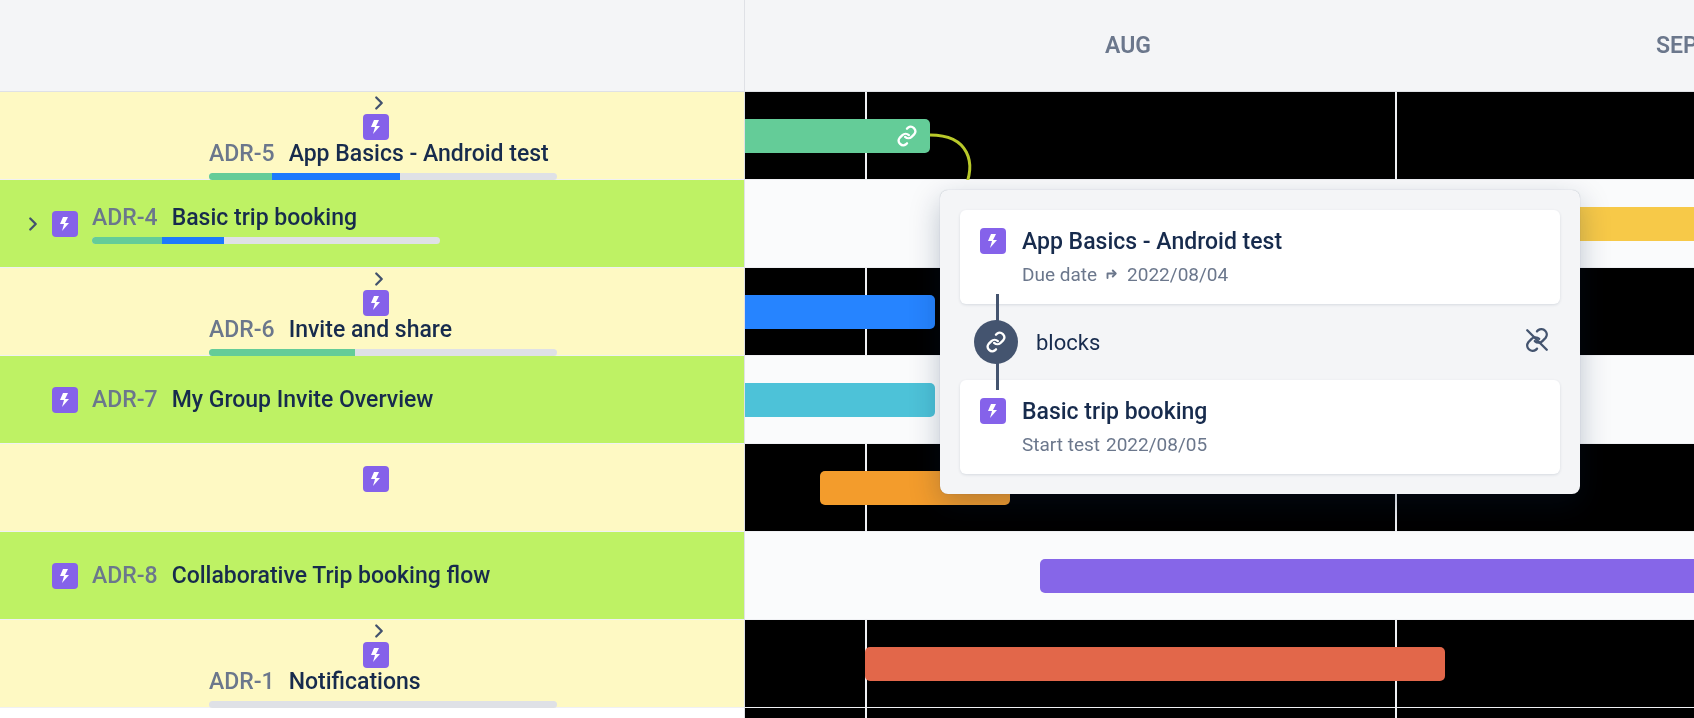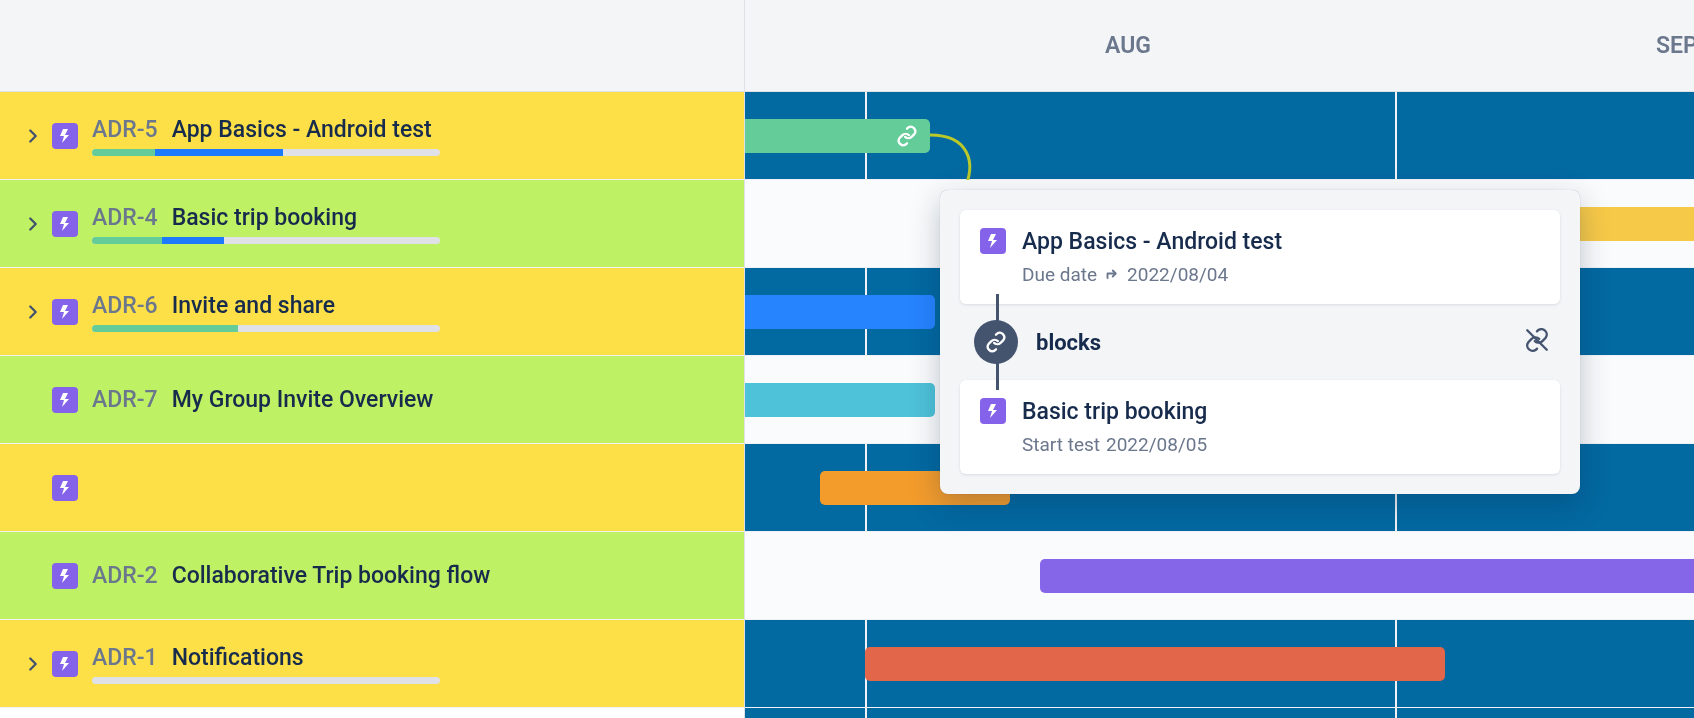--- a/index.html
+++ b/index.html
@@ -1,34 +1,34 @@
 <!DOCTYPE html>
 <html><head>
 <meta charset="utf-8">
 <style>
   * { box-sizing: border-box; margin: 0; padding: 0; }
   html, body { width: 1694px; height: 718px; font-family: -apple-system, BlinkMacSystemFont, "Segoe UI", Roboto, sans-serif; background: #f4f5f7; overflow: hidden; color: #172b4d; }
   .root { display: flex; width: 100%; height: 100%; }
   .left-panel { width: 745px; background: #fff; border-right: 1px solid #dfe1e6; }
   .left-header { height: 92px; background: #f4f5f7; border-bottom: 1px solid #dfe1e6; }
   .row { height: 88px; display: flex; align-items: center; padding-left: 22px; border-bottom: 1px solid #f0f1f4; }
-  .row.alt { background: #fde047; }
+  .row.alt { background: #fef9c3; flex-direction: column; }
   .row.shade { background: #bef264; }
   .chevron { width: 22px; height: 22px; display: flex; align-items: center; justify-content: center; margin-right: 8px; color: #42526e; }
   .chevron.hidden { visibility: hidden; }
   .epic-ico { width: 26px; height: 26px; border-radius: 4px; background: #8562ea; display: flex; align-items: center; justify-content: center; margin-right: 14px; flex-shrink: 0; }
   .epic-ico svg { width: 16px; height: 16px; }
   .row-text { display: flex; flex-direction: column; gap: 6px; }
   .row-title { display: flex; align-items: baseline; gap: 14px; }
   .issue-key { font-size: 23px; font-weight: 500; color: #6b778c; }
   .issue-sum { font-size: 23px; font-weight: 500; color: #172b4d; }
   .progress { width: 348px; height: 7px; border-radius: 4px; background: #dfe1e6; display: flex; overflow: hidden; }
   .progress .seg { height: 100%; }
 
-  .timeline { flex: 1; position: relative; background: #0369a1; }
+  .timeline { flex: 1; position: relative; background: #000000; }
   .tl-header { height: 92px; background: #f4f5f7; border-bottom: 1px solid #dfe1e6; display: flex; align-items: center; color: #6b778c; font-size: 23px; font-weight: 600; position: relative; }
   .tl-header .month { position: absolute; }
   .gridline { position: absolute; top: 0; bottom: 0; width: 2px; background: #f0f1f4; }
   .tl-rows { position: relative; }
   .tl-row { height: 88px; border-bottom: 1px solid #f0f1f4; position: relative; }
   .tl-row.shade { background: #fafbfc; }
   .bar { position: absolute; height: 34px; top: 27px; border-radius: 5px; }
 
   .link-badge { position: absolute; width: 34px; height: 34px; display: flex; align-items: center; justify-content: center; }
   .link-badge svg { width: 22px; height: 22px; }
@@ -40,21 +40,21 @@
     box-shadow: 0 10px 30px rgba(9,30,66,0.25), 0 0 1px rgba(9,30,66,0.3);
     padding: 20px 20px; width: 640px;
   }
   .pop-card { background: #fff; border-radius: 6px; padding: 18px 20px; display: flex; gap: 16px; align-items: flex-start; box-shadow: 0 1px 3px rgba(9,30,66,0.12); }
   .pop-card .body { display: flex; flex-direction: column; gap: 8px; }
   .pop-title { font-size: 23px; font-weight: 500; color: #172b4d; }
   .pop-sub { font-size: 19px; color: #6b778c; display: flex; align-items: center; gap: 6px; }
   .pop-link-row { display: flex; align-items: center; padding: 16px 10px 16px 14px; gap: 18px; position: relative; }
   .pop-link-row .vline { position: absolute; left: 36px; top: -10px; bottom: -10px; width: 3px; background: #44546F; z-index: 0; }
   .pop-link-circle { width: 44px; height: 44px; border-radius: 50%; background: #44546F; display: flex; align-items: center; justify-content: center; z-index: 1; }
-  .pop-link-label { font-size: 22px; font-weight: 700; color: #172b4d; flex: 1; }
+  .pop-link-label { font-size: 22px; font-weight: 400; color: #172b4d; flex: 1; }
   .unlink { color: #44546F; }
 </style>
 </head>
 <body>
 
 <div class="root">
 
   <div class="left-panel">
     <div class="left-header"></div>
 
@@ -152,21 +152,21 @@
 
     <div class="row shade">
       <span class="chevron hidden"></span>
       <span class="epic-ico">
         <svg viewBox="0 0 16 16" fill="white">
             <path d="M6 1 L11 1 L8 7 L12 7 L5 15 L7 8 L3 8 Z"></path>
           </svg>
       </span>
       <div class="row-text">
         <div class="row-title">
-          <span class="issue-key">ADR-2</span>
+          <span class="issue-key">ADR-8</span>
           <span class="issue-sum">Collaborative Trip booking flow</span>
         </div>
       </div>
     </div>
 
     <div class="row alt">
       <span class="chevron">
         <svg viewBox="0 0 24 24" fill="none" stroke="#42526e" stroke-width="2.5" stroke-linecap="round" stroke-linejoin="round">
             <polyline points="9 6 15 12 9 18"></polyline>
           </svg>

